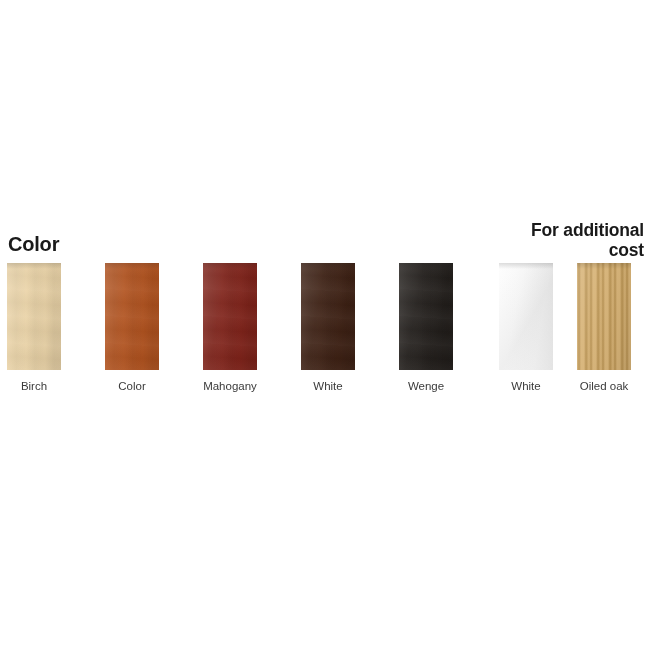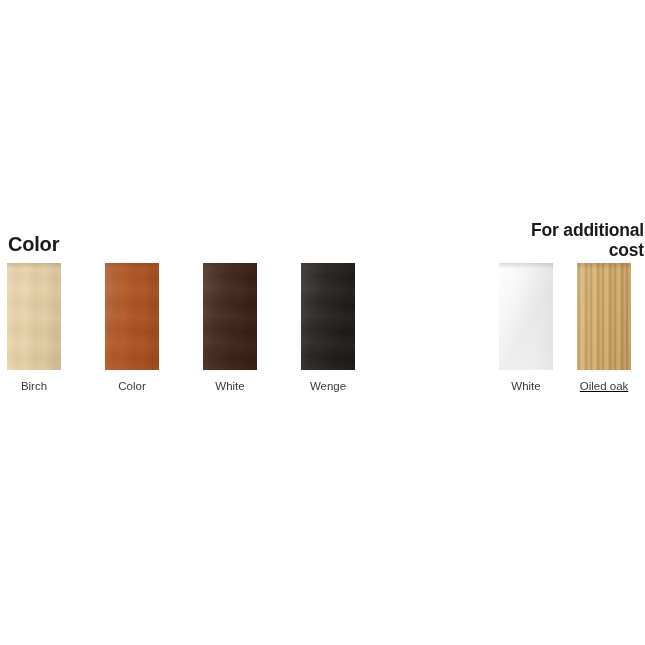--- a/index.html
+++ b/index.html
@@ -98,21 +98,21 @@
     line-height: 14px;
     color: #3b3b3b;
     white-space: nowrap;
     text-align: center;
   }
 
   
   #group-standard .swatch-cell { width: 54px; margin-right: 24px; }
   #group-standard .swatch-cell:last-child { margin-right: 0; justify-content: flex-end; }
   #group-extra .swatch-cell { width: 54px; margin-right: 24px; }
-  #group-extra .swatch-cell:last-child { margin-right: 0; text-decoration: underline; }
+  #group-extra .swatch-cell:last-child { margin-right: 0; }
 </style>
 </head>
 <body>
 
 <div class="board">
 
   <div class="heading" id="color-heading">Color</div>
 
   <div class="heading" id="additional-heading">For additional cost</div>
 
@@ -130,20 +130,28 @@
 
     <div class="swatch-cell">
       <div class="swatch" style="background: rgb(178, 83, 31);">
         <div class="grain" style="background: repeating-linear-gradient(90deg, rgba(0, 0, 0, 0) 0px, rgba(0, 0, 0, 0.035) 9px, rgba(0, 0, 0, 0) 19px), repeating-linear-gradient(4deg, rgba(255, 255, 255, 0.043) 0px, rgba(0, 0, 0, 0.03) 14px, rgba(255, 255, 255, 0.03) 27px);"></div>
         <div class="sheen"></div>
         <div class="topshade"></div>
       </div>
       <div class="swatch-label">Color</div>
     </div>
 
+    <div class="swatch-cell">
+      <div class="swatch" style="background: rgb(128, 35, 26);">
+        <div class="grain" style="background: repeating-linear-gradient(90deg, rgba(0, 0, 0, 0) 0px, rgba(0, 0, 0, 0.035) 9px, rgba(0, 0, 0, 0) 19px), repeating-linear-gradient(4deg, rgba(255, 255, 255, 0.043) 0px, rgba(0, 0, 0, 0.03) 14px, rgba(255, 255, 255, 0.03) 27px);"></div>
+        <div class="sheen"></div>
+        <div class="topshade"></div>
+      </div>
+      <div class="swatch-label">Mahogany</div>
+    </div>
 
     <div class="swatch-cell">
       <div class="swatch" style="background: rgb(62, 33, 20);">
         <div class="grain" style="background: repeating-linear-gradient(90deg, rgba(0, 0, 0, 0) 0px, rgba(0, 0, 0, 0.035) 9px, rgba(0, 0, 0, 0) 19px), repeating-linear-gradient(4deg, rgba(255, 255, 255, 0.043) 0px, rgba(0, 0, 0, 0.03) 14px, rgba(255, 255, 255, 0.03) 27px);"></div>
         <div class="sheen"></div>
         <div class="topshade"></div>
       </div>
       <div class="swatch-label">White</div>
     </div>
 

